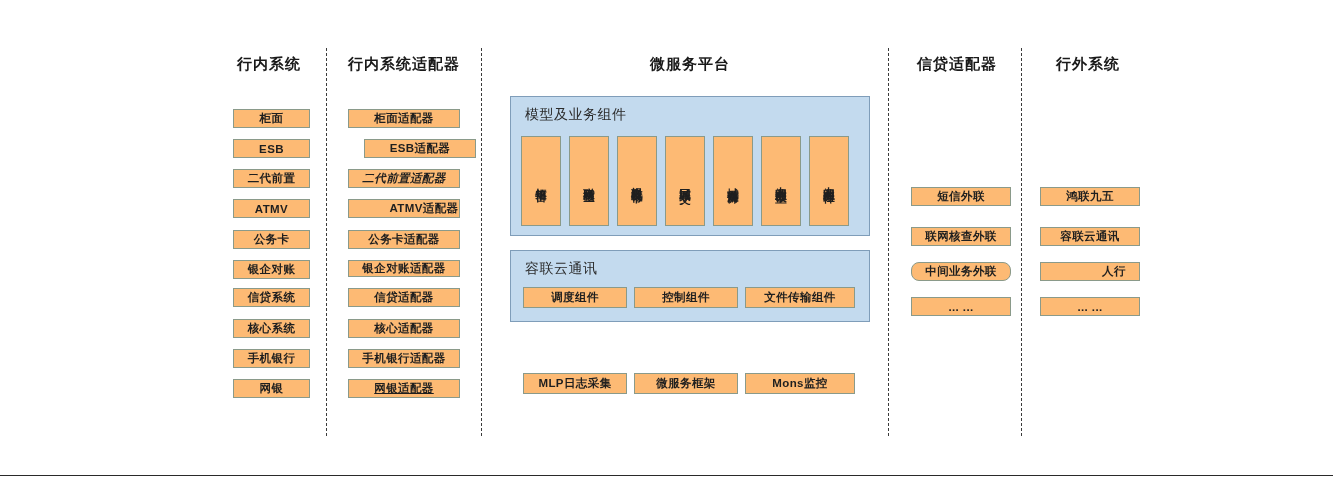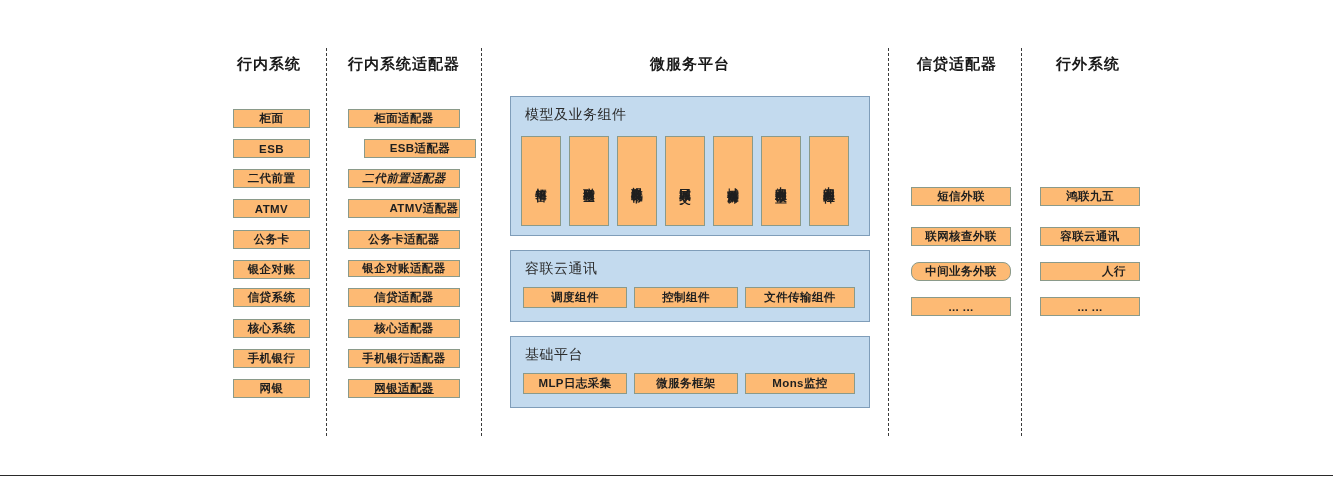--- a/index.html
+++ b/index.html
@@ -148,23 +148,20 @@
   <div class="node vert" style="left:809px; top:136px; width:40px; height:90px;">中间业务组件</div>
 
   <div class="panel" style="left:510px; top:250px; width:360px; height:72px;">
     <div class="panel-title">容联云通讯</div>
   </div>
 
   <div class="node" style="left:523px; top:287px; width:104px; height:21px;">调度组件</div>
   <div class="node" style="left:634px; top:287px; width:104px; height:21px;">控制组件</div>
   <div class="node" style="left:745px; top:287px; width:110px; height:21px;">文件传输组件</div>
 
-  <div class="panel" style="left:510px; top:336px; width:360px; height:72px;">
-    <div class="panel-title">基础平台</div>
-  </div>
 
   <div class="node" style="left:523px; top:373px; width:104px; height:21px;">MLP日志采集</div>
   <div class="node" style="left:634px; top:373px; width:104px; height:21px;">微服务框架</div>
   <div class="node" style="left:745px; top:373px; width:110px; height:21px;">Mons监控</div>
 
   <div class="node" style="left:911px; top:187px; width:100px; height:19px;">短信外联</div>
   <div class="node" style="left:911px; top:227px; width:100px; height:19px;">联网核查外联</div>
   <div class="node" style="left:911px; top:262px; width:100px; height:19px;border-radius:8px;">中间业务外联</div>
   <div class="node" style="left:911px; top:297px; width:100px; height:19px;">... ...</div>
 

